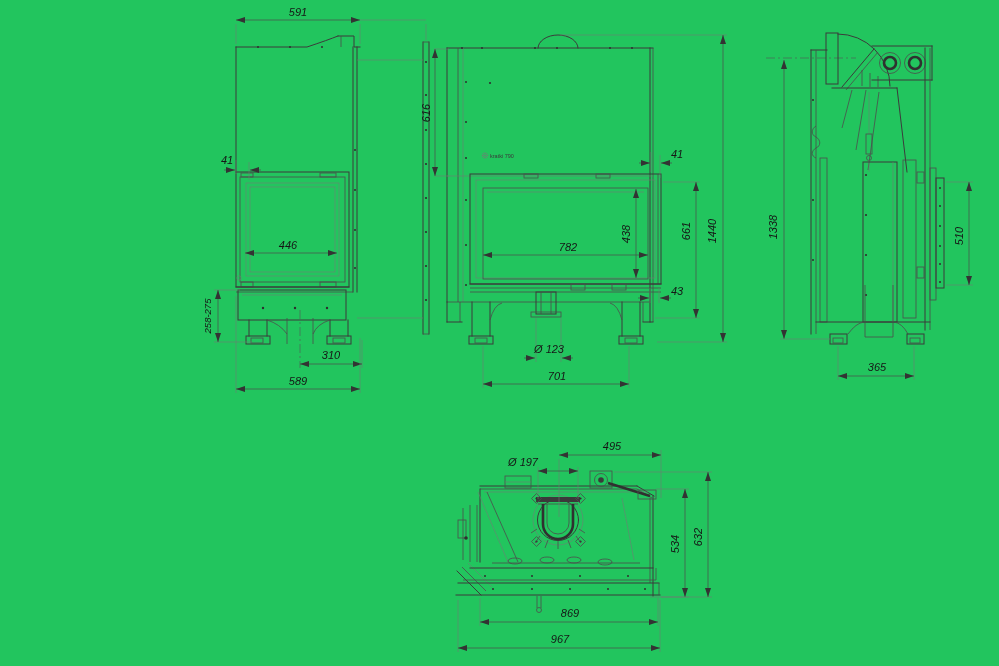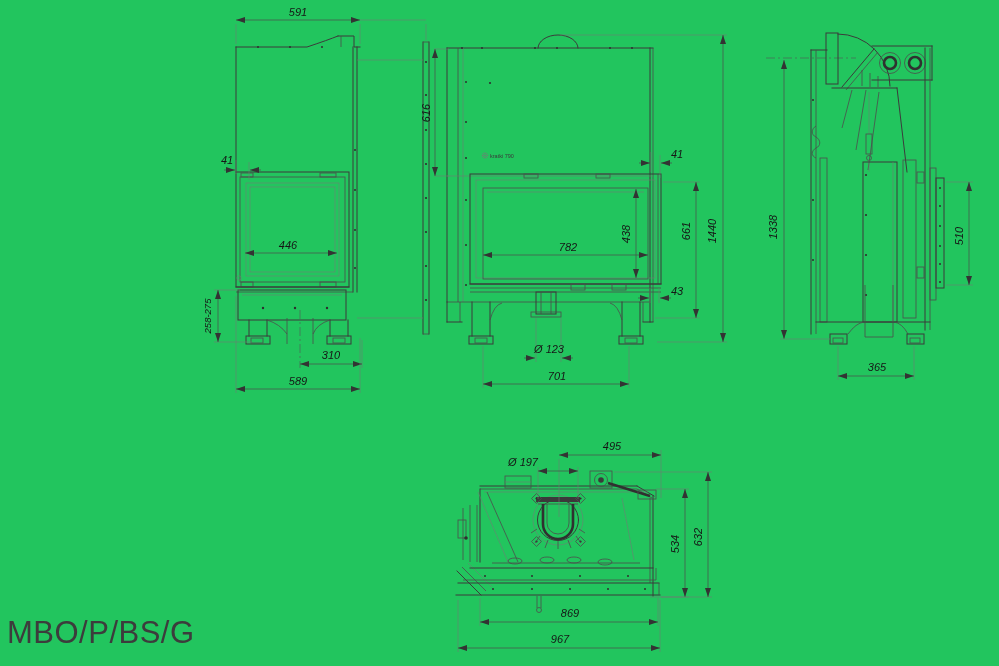--- a/index.html
+++ b/index.html
@@ -459,14 +459,13 @@
       <text class="dimtxt" x="570" y="617">869</text>
 
       <line class="thin" x1="458" y1="600" x2="458" y2="652"></line>
       <line class="thin" x1="660" y1="600" x2="660" y2="652"></line>
       <line class="dim" x1="458" y1="648" x2="660" y2="648" marker-start="url(#arw)" marker-end="url(#arw)"></line>
       <text class="dimtxt" x="560" y="643">967</text>
     </g>
   </g>
 </svg>
 
-<div id="model-title">MBO/P/BS/G</div>
 </div>
 
 </body></html>

